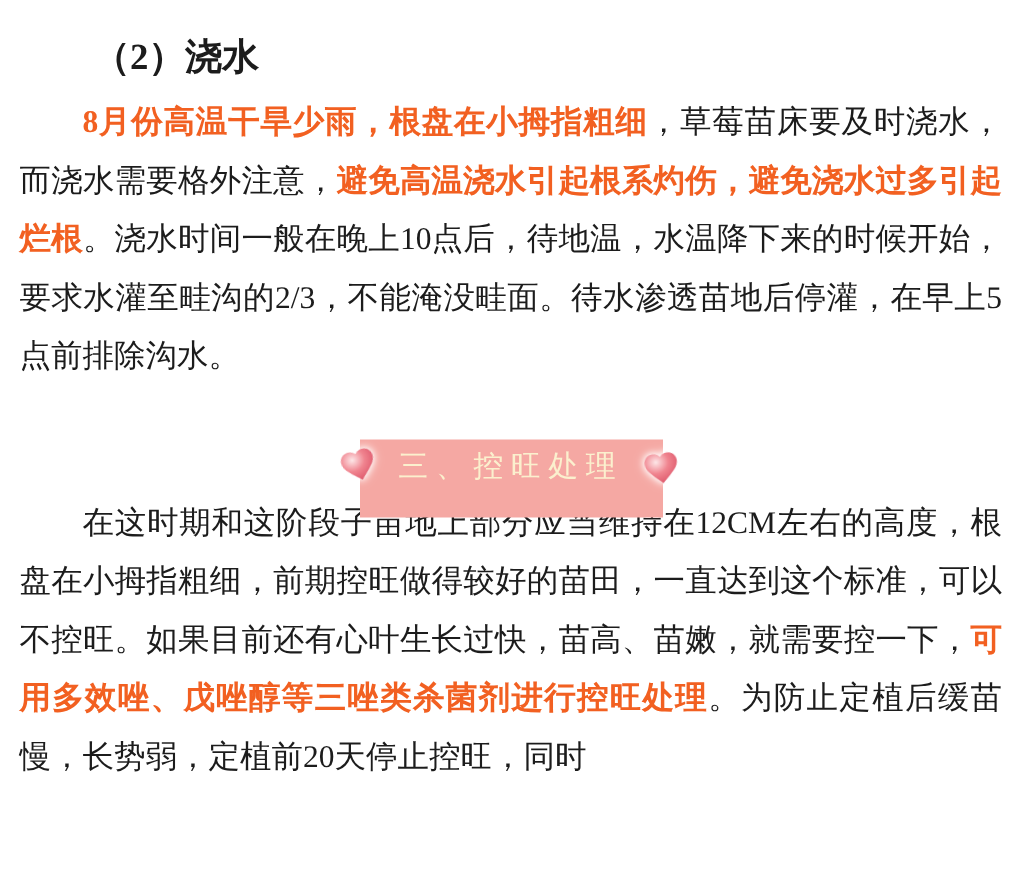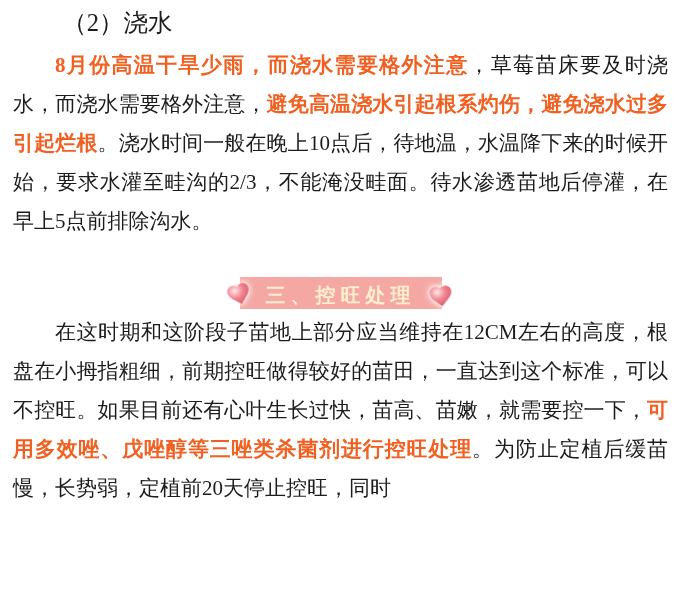--- a/index.html
+++ b/index.html
@@ -17,23 +17,23 @@
   }
   .doc {
     width: 680px; height: 591px;
     padding: 8px 12px 0 13px;
     font-family: "Liberation Serif", "DejaVu Serif", serif;
     font-size: 21px;
     line-height: 39px;
     color: var(--body-ink);
   }
   .subheading {
-    font-weight: 400;
+    font-weight: 700;
     line-height: 30px;
-    margin: 0 0 8px 0;
+    margin: 16px 0 8px 0;
     text-indent: 2em;
   }
   p.body-para {
     margin: 0;
     text-indent: 2em;
     text-align: justify;
     text-justify: inter-character;
   }
   .accent {
     color: var(--accent);
@@ -47,47 +47,47 @@
   .detail-para { margin-top: 4px; }
   .section-banner-row {
     margin-top: 36px;
     height: 36px;
     display: flex;
     justify-content: center;
     text-indent: 0;
   }
   .section-banner {
     position: relative;
-    height: 32px;
+    height: 52px;
     line-height: 36px;
     padding: 0 26px;
     background: var(--banner-bg);
     color: var(--banner-text);
-    font-weight: 700;
+    font-weight: 400;
     font-size: 20px;
     letter-spacing: 5px;
     text-align: center;
     white-space: nowrap;
   }
   .heart {
     position: absolute;
     width: 26px; height: 26px;
     filter: drop-shadow(0 0 2px rgba(255,255,255,0.95)) drop-shadow(0 0 3px rgba(255,255,255,0.85));
   }
   .heart-left { left: -14px; top: 4px; transform: rotate(-16deg); }
   .heart-right { right: -12px; top: 6px; transform: rotate(-8deg); }
 </style>
 </head>
 <body>
 
 <div class="doc">
 
   <h3 class="subheading">（2）浇水</h3>
 
-  <p class="body-para"><span class="accent">8月份高温干旱少雨，而浇水需要格外注意</span><span>，草莓苗床要及时浇水，而浇水需要格外注意，</span><span class="accent">避免高温浇水引起根系灼伤，避免浇水过多引起烂根</span><span>。浇水时间一般在晚上10点后，待地温，水温降下来的时候开始，要求水灌至畦沟的2/3，不能淹没畦面。待水渗透苗地后停灌，在早上5点前排除沟水。</span></p>
+  <p class="body-para"><span class="accent">8月份高温干旱少雨，根盘在小拇指粗细</span><span>，草莓苗床要及时浇水，而浇水需要格外注意，</span><span class="accent">避免高温浇水引起根系灼伤，避免浇水过多引起烂根</span><span>。浇水时间一般在晚上10点后，待地温，水温降下来的时候开始，要求水灌至畦沟的2/3，不能淹没畦面。待水渗透苗地后停灌，在早上5点前排除沟水。</span></p>
 
   <div class="section-banner-row">
     <div class="section-banner">
       <svg class="heart heart-left" viewBox="0 0 24 24" aria-hidden="true">
         <defs>
           <radialGradient id="hg1" cx="35%" cy="28%" r="85%">
             <stop offset="0%" stop-color="#FDE7E8"></stop>
             <stop offset="45%" stop-color="#F0848F"></stop>
             <stop offset="100%" stop-color="#D84B61"></stop>
           </radialGradient>

